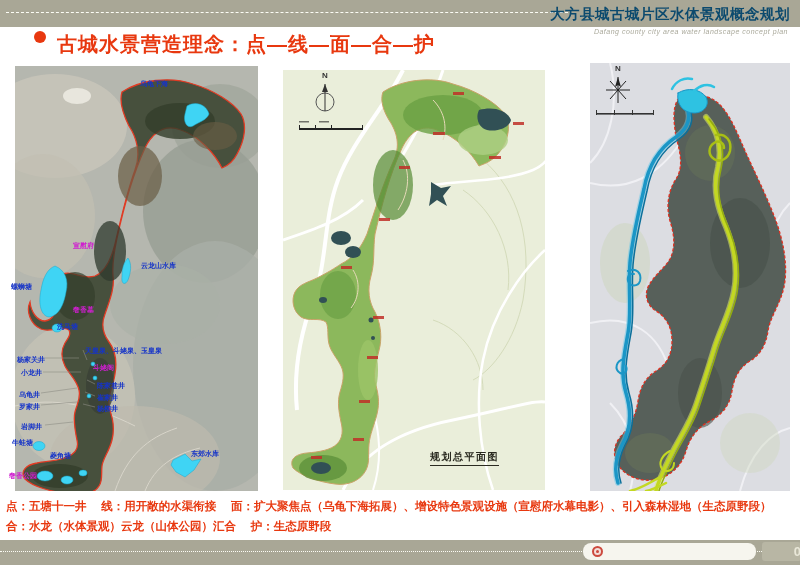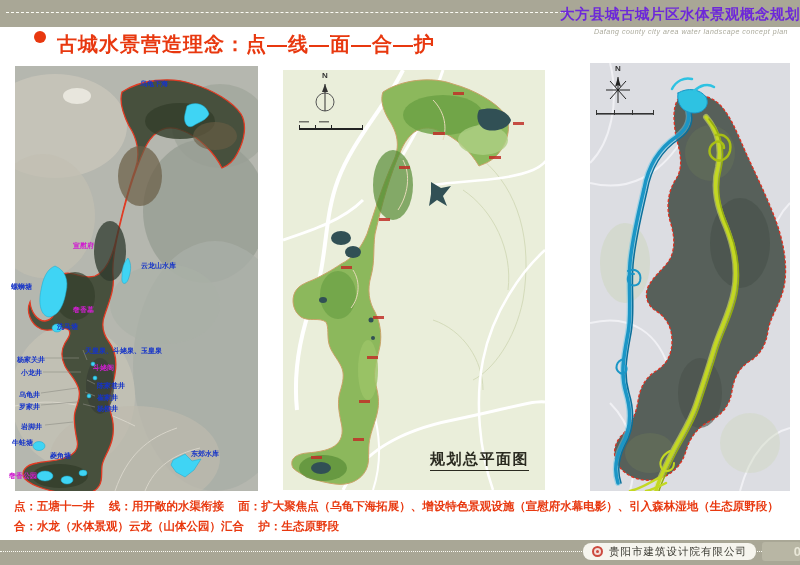--- a/index.html
+++ b/index.html
@@ -4,21 +4,21 @@
 <style>
   * { margin:0; padding:0; box-sizing:border-box; }
   html,body { width:800px; height:565px; }
   body {
     position:relative; background:#ffffff; overflow:hidden;
     font-family:"Liberation Sans","DejaVu Sans",sans-serif;
   }
   
   .band-top { position:absolute; left:0; top:0; width:800px; height:27px; background:#a9a796; }
   .band-top .dash { position:absolute; left:6px; top:12px; width:562px; border-top:1px dashed #fdfdf6; }
-  .hdr-cn { position:absolute; right:0; top:5px; font-size:14.5px; font-weight:bold; color:#6d28d9; letter-spacing:.5px; white-space:nowrap; }
+  .hdr-cn { position:absolute; right:10px; top:5px; font-size:14.5px; font-weight:bold; color:#0c4a6e; letter-spacing:.5px; white-space:nowrap; }
   .hdr-en { position:absolute; right:12px; top:28px; font-size:7px; color:#aFAec0; color:#aaa99b; letter-spacing:.5px; white-space:nowrap; font-style:italic; }
   .band-bottom { position:absolute; left:0; top:540px; width:800px; height:25px; background:#a9a796; }
   .band-bottom .dots { position:absolute; left:0; top:11px; width:800px; border-top:1px dotted #fdfdf6; }
   .company-box { position:absolute; left:583px; top:543px; width:173px; height:17px; background:#f6f5ee; border-radius:8px;
     display:flex; align-items:center; gap:6px; padding-left:9px; }
   .company-logo { width:11px; height:11px; border-radius:50%; border:2px solid #cc4a3e; background:#f3ded9; position:relative; flex:0 0 auto; }
   .company-logo::after{ content:""; position:absolute; left:2px; top:2px; width:3px; height:3px; border-radius:50%; background:#cc4a3e; }
   .company-name { font-size:10.5px; color:#3b3b33; letter-spacing:1px; white-space:nowrap; }
   .page-box { position:absolute; left:762px; top:542px; width:31px; height:19px; background:#b8b6a4; border-radius:3px;
     display:flex; align-items:center; justify-content:center; font-size:13px; font-weight:bold; color:#e9e7d8;padding-left:39px; }
@@ -27,24 +27,24 @@
   .title-bullet { width:12px; height:12px; border-radius:50%; background:#e8380f; margin-right:11px; flex:0 0 auto; }
   .page-title { font-size:20px; font-weight:bold; color:#e8380f; letter-spacing:1px; white-space:nowrap; }
   
   .map { position:absolute; }
   .map svg { position:absolute; left:0; top:0; }
   #map-left   { left:15px;  top:66px; width:243px; height:425px; }
   #map-middle { left:283px; top:70px; width:262px; height:420px; }
   #map-right  { left:590px; top:63px; width:200px; height:428px; }
   .map-label { position:absolute; font-size:7px; font-weight:bold; line-height:1; white-space:nowrap; }
   .north-label { position:absolute; font-size:8px; font-weight:bold; color:#333; line-height:1; }
-  .plan-caption { position:absolute; font-size:15px; font-weight:bold; color:#2a2a20; letter-spacing:1.5px;
+  .plan-caption { position:absolute; font-size:10px; font-weight:bold; color:#2a2a20; letter-spacing:1.5px;
     border-bottom:1.5px solid #2a2a20; padding-bottom:1px; white-space:nowrap; }
   
-  .notes { position:absolute; left:14px; width:775px; color:#e8380f; font-weight:bold; font-size:11.5px; line-height:1; white-space:nowrap;font-family:Liberation Serif, serif; }
+  .notes { position:absolute; left:6px; width:775px; color:#e8380f; font-weight:bold; font-size:11.5px; line-height:1; white-space:nowrap; }
   #note1 { top:501px; }
   #note2 { top:521px; }
 </style>
 </head>
 <body>
 
 <div class="band-top">
   <div class="dash"></div>
 </div>
 <div class="hdr-cn">大方县城古城片区水体景观概念规划</div>
@@ -277,15 +277,14 @@
 </div>
 
 <div class="notes" id="note1">点：五塘十一井　 线：用开敞的水渠衔接　 面：扩大聚焦点（乌龟下海拓展）、增设特色景观设施（宣慰府水幕电影）、引入森林湿地（生态原野段）</div>
 <div class="notes" id="note2">合：水龙（水体景观）云龙（山体公园）汇合　 护：生态原野段</div>
 
 <div class="band-bottom">
   <div class="dots"></div>
 </div>
 <div class="company-box">
   <span class="company-logo"></span>
-  <span class="company-name">贵阳市建筑设计院有限公司</span>
 </div>
 <div class="page-box">09</div>
 
 </body></html>

